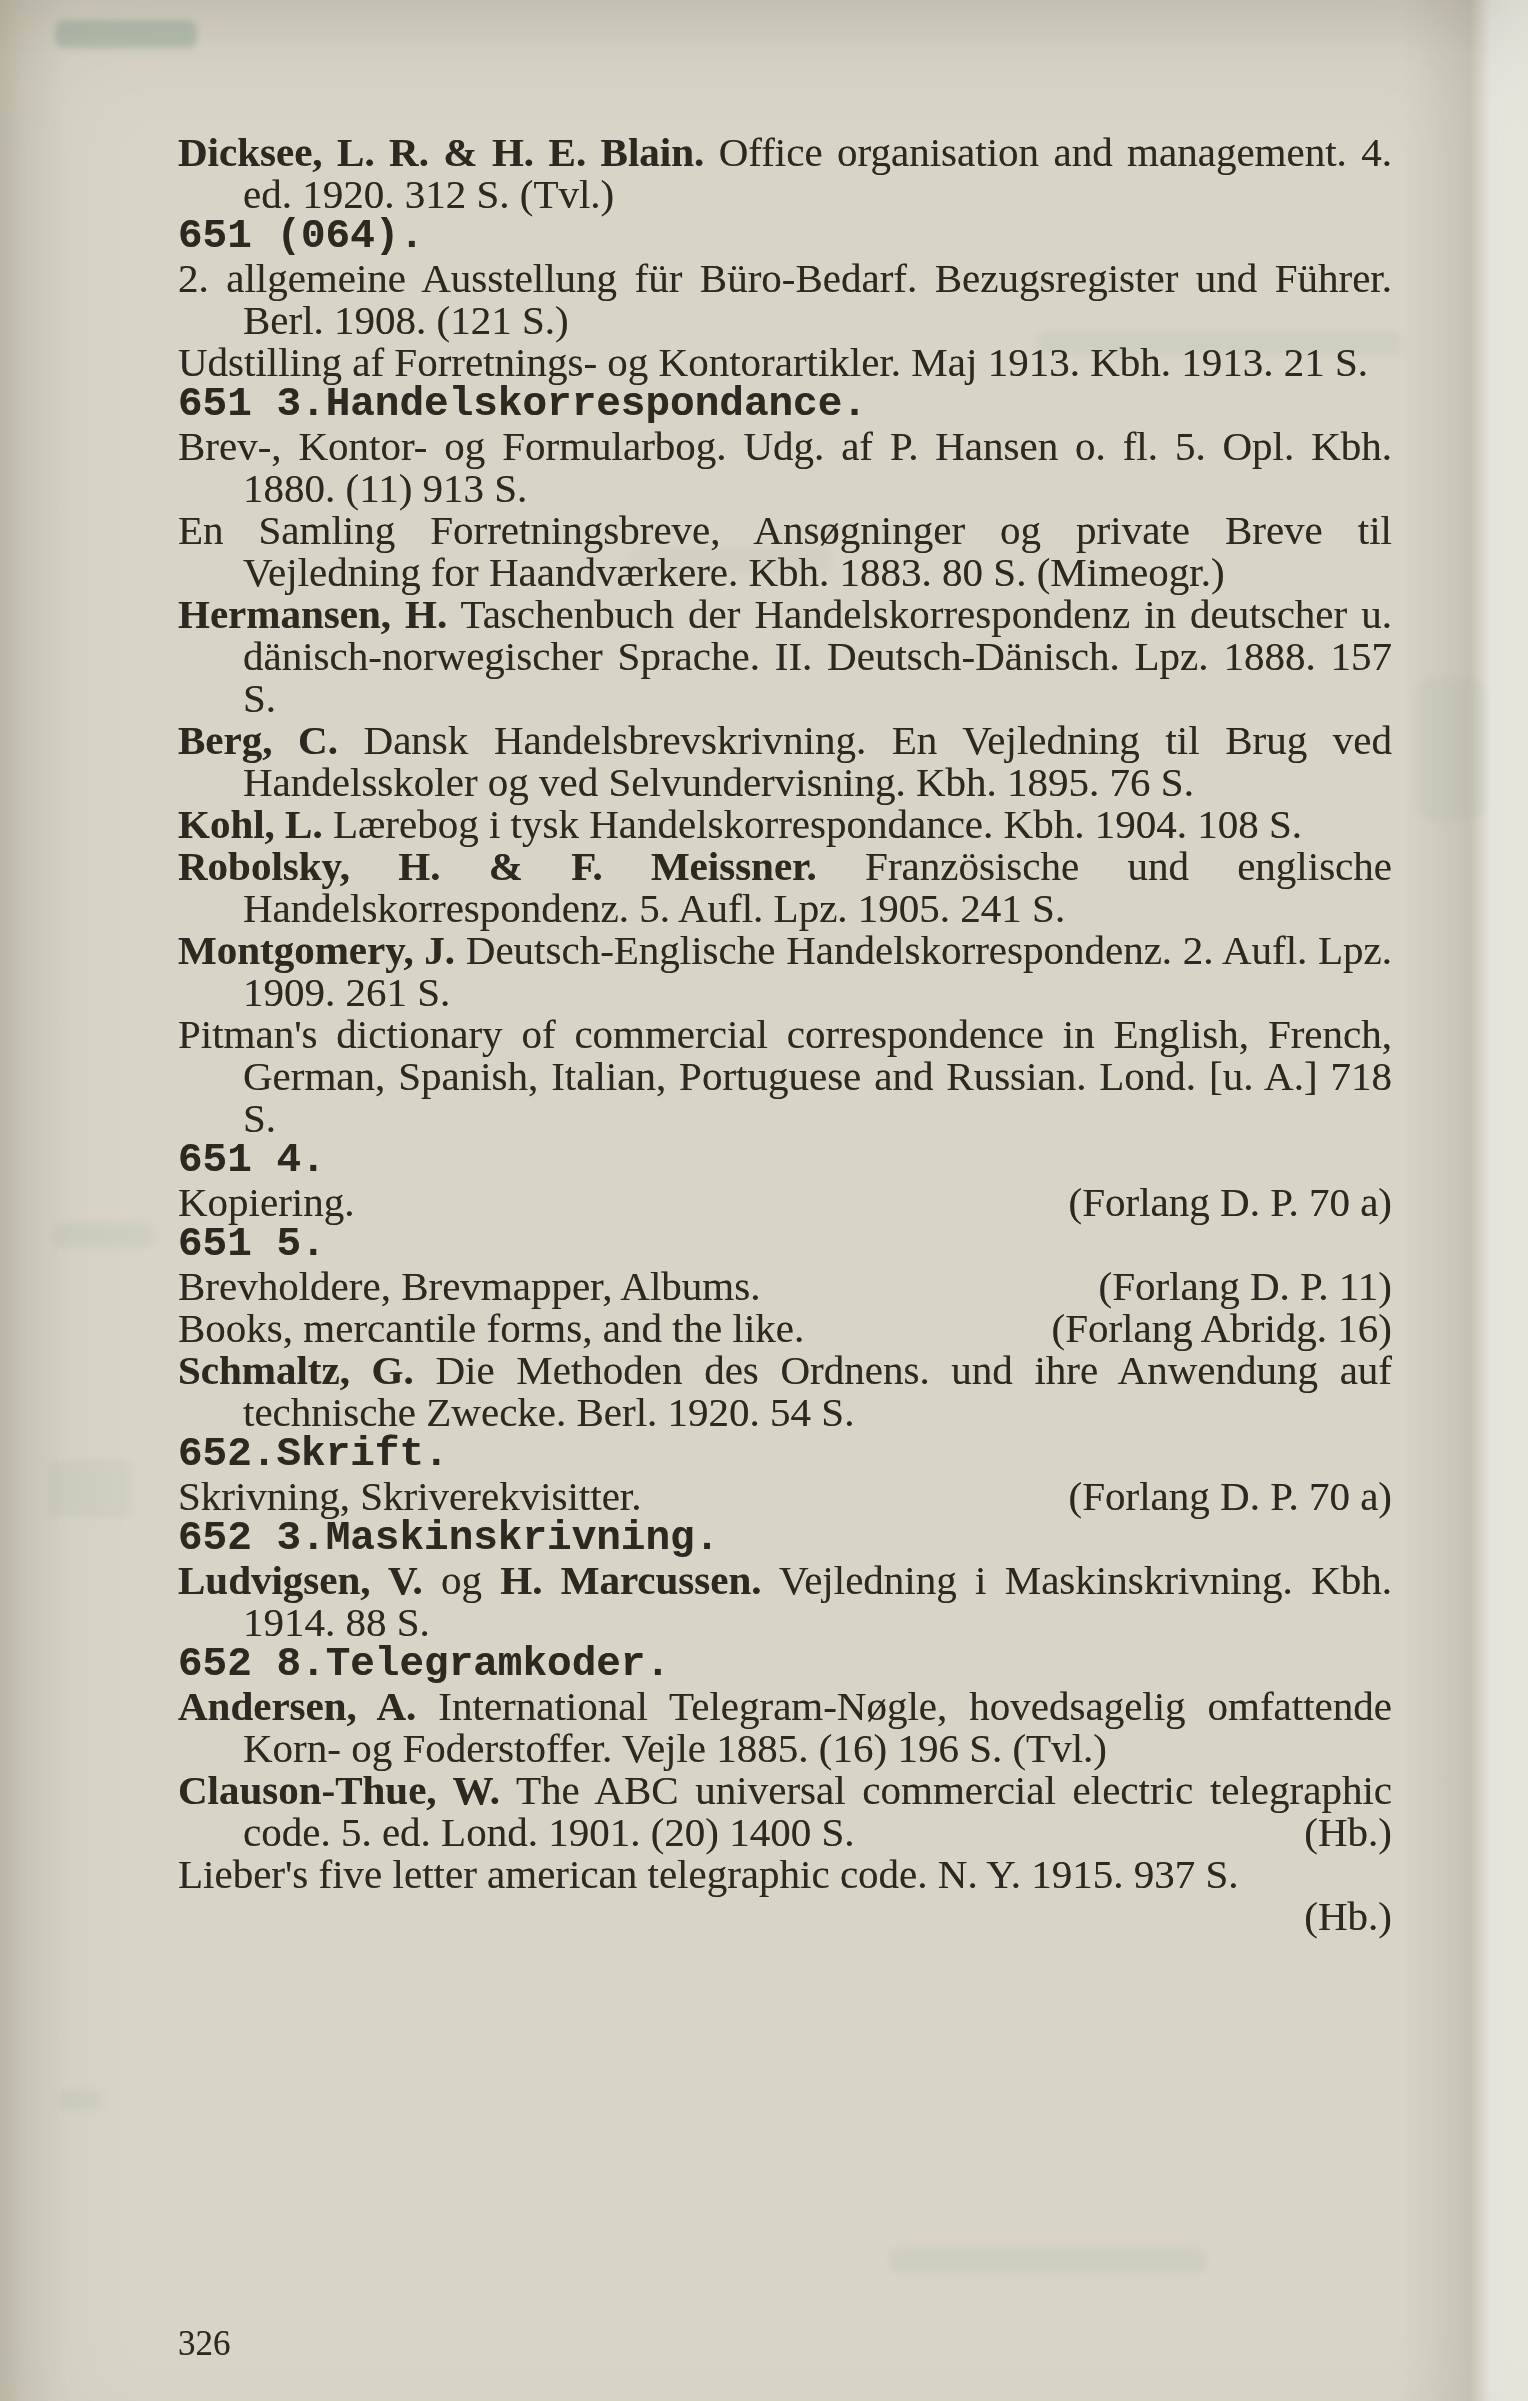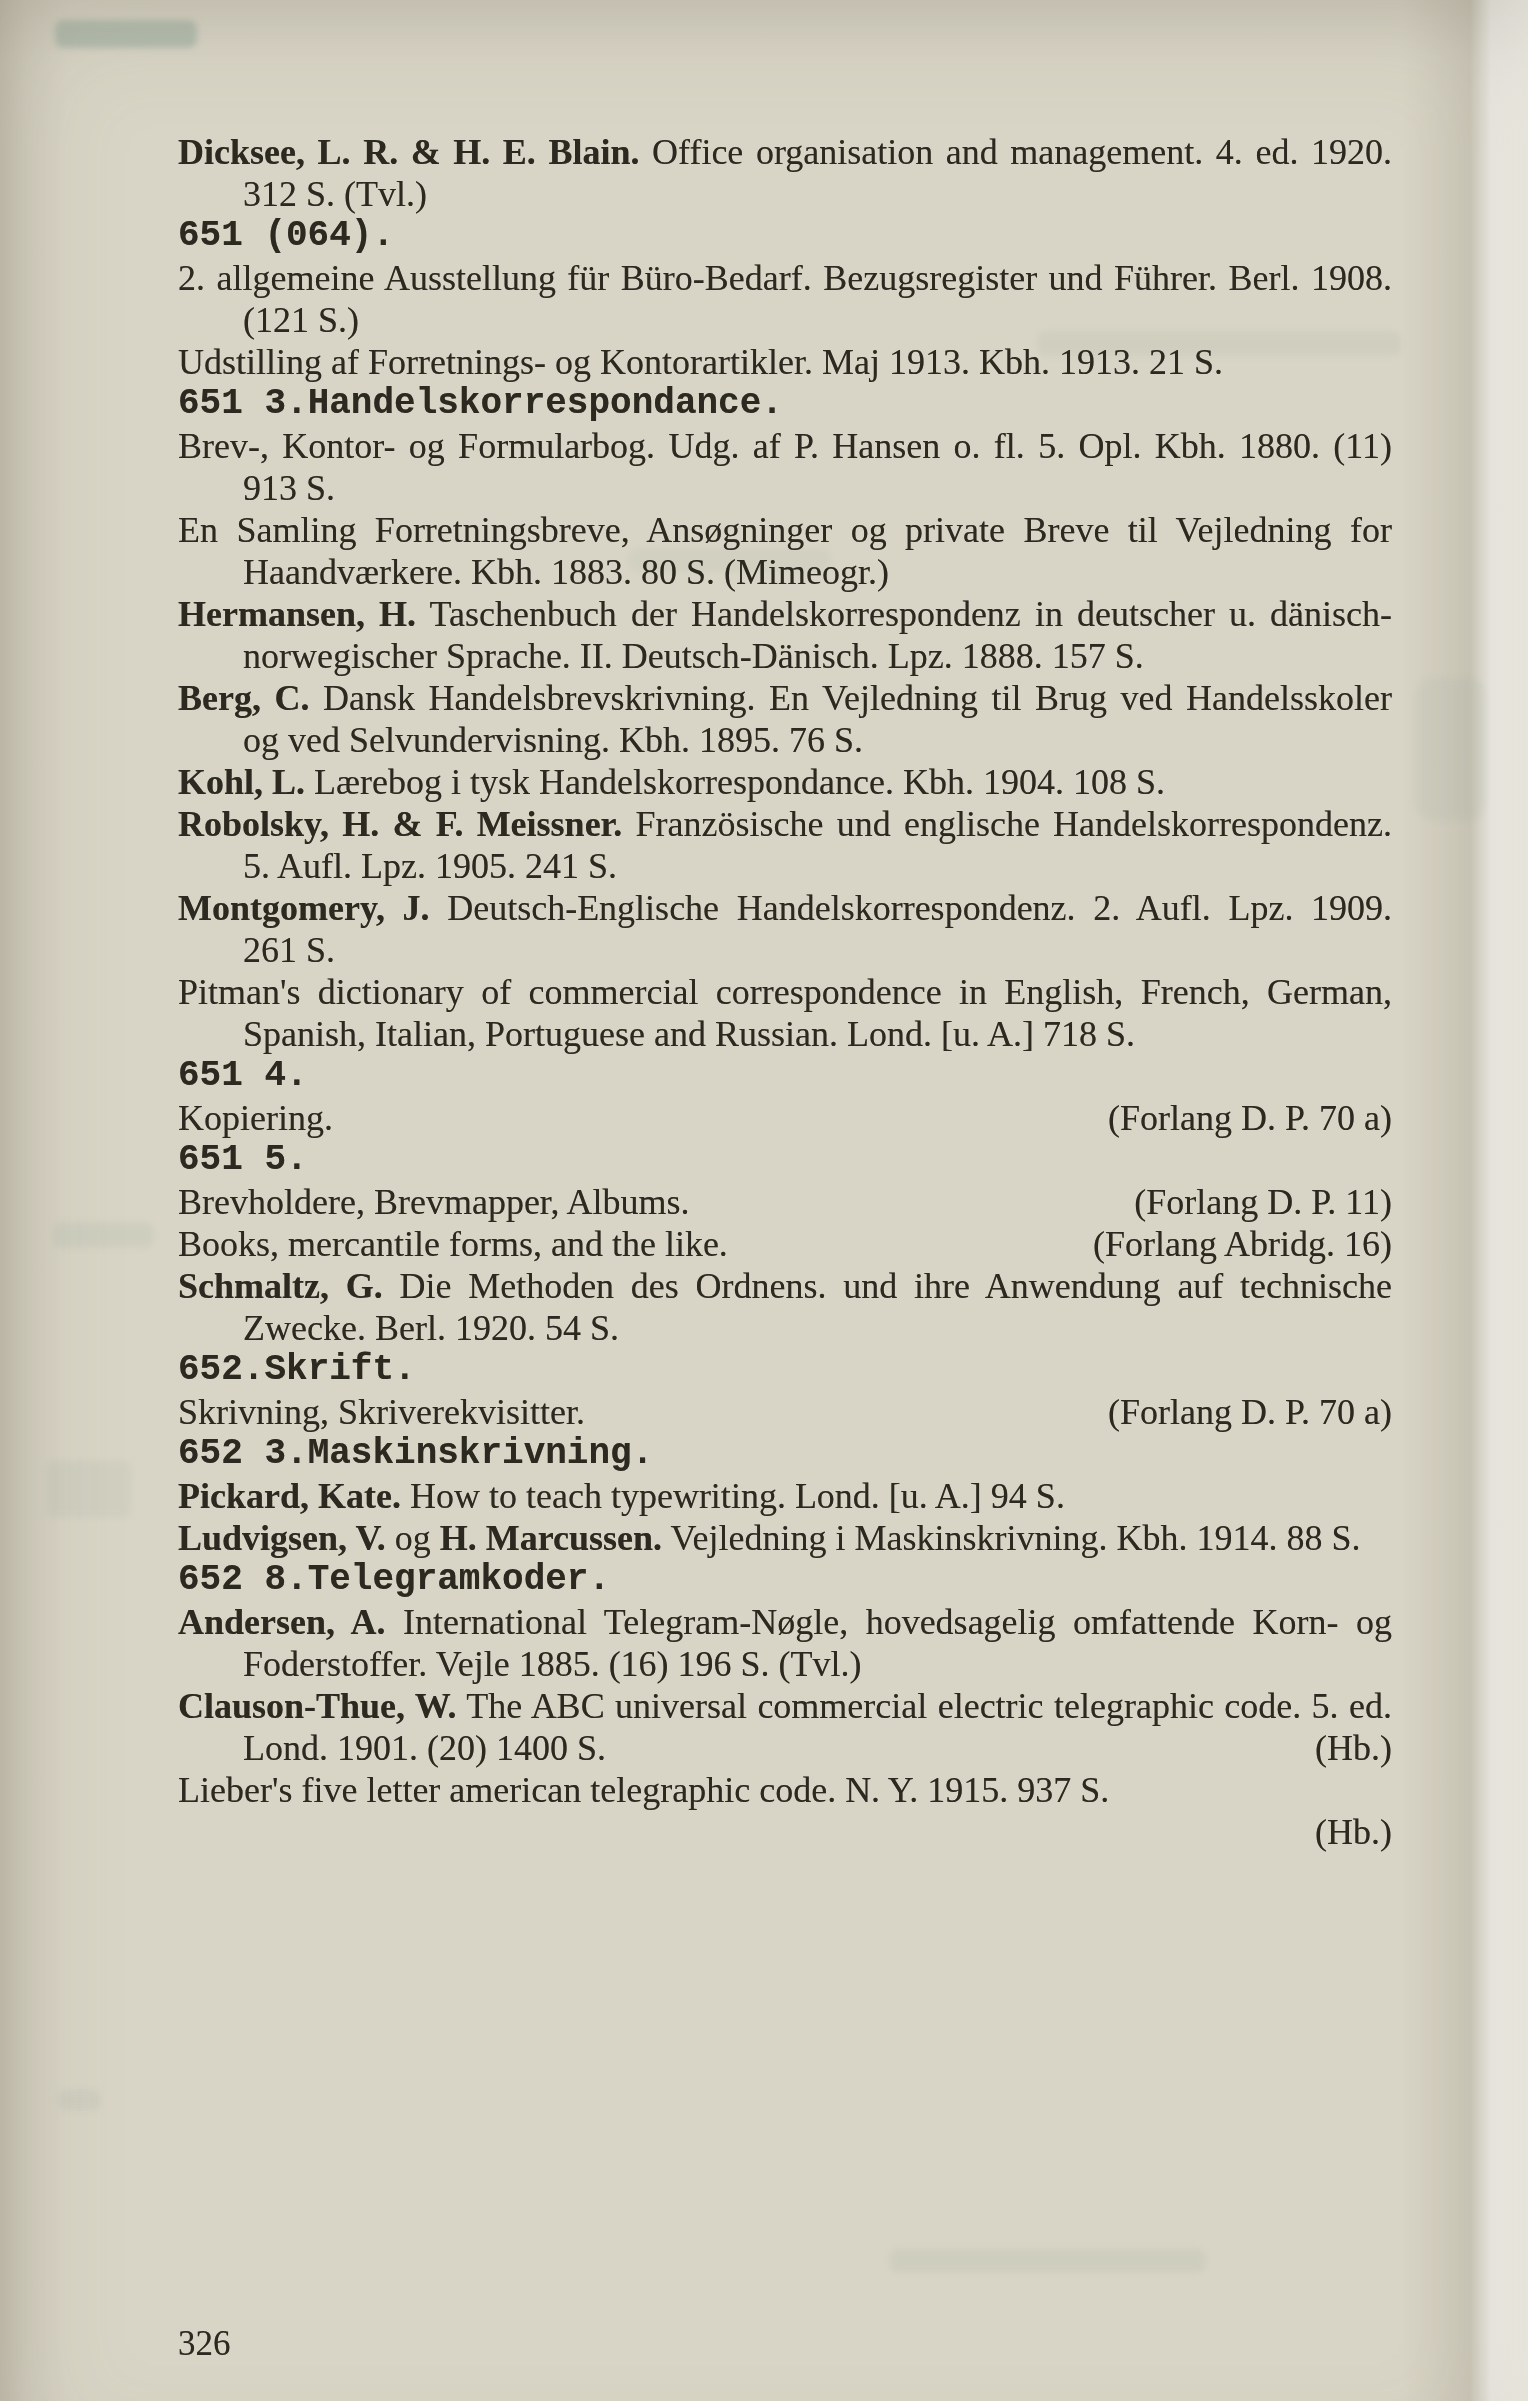--- a/index.html
+++ b/index.html
@@ -34,21 +34,21 @@
   }
   .vignette{
     position:absolute;inset:0;
     box-shadow:inset 0 0 125px rgba(92,86,68,.22);
     pointer-events:none;
   }
   .text-block{
     position:absolute;
     left:178px;top:131px;
     width:1214px;
-    font-size:36px;
+    font-size:41px;
     line-height:42px;
     text-shadow:0 0 0.5px rgba(44,40,30,.45);
   }
   p.entry{
     margin:0;
     padding-left:65px;
     text-indent:-65px;
     text-align:justify;
     position:relative;
   }
@@ -158,21 +158,20 @@
         <span class="h-title">Skrift.</span>
       </div>
       <div class="refline">
         <span class="ref-label">Skrivning, Skriverekvisitter.</span>
         <span class="ref-target">(Forlang D. P. 70 a)</span>
       </div>
       <div class="heading">
         <span class="h-num">652 3.</span>
         <span class="h-title">Maskinskrivning.</span>
       </div>
-      <p class="entry"><span class="lead">Pickard, Kate.</span><span class="plain"> How to teach typewriting. Lond. [u. A.] 94 S.</span></p>
       <p class="entry"><span class="lead">Ludvigsen, V.</span><span class="plain"> og </span><span class="lead">H. Marcussen.</span><span class="plain"> Vejledning i Maskinskrivning. Kbh. 1914. 88 S.</span></p>
       <div class="heading">
         <span class="h-num">652 8.</span>
         <span class="h-title">Telegramkoder.</span>
       </div>
       <p class="entry"><span class="lead">Andersen, A.</span><span class="plain"> International Telegram-Nøgle, hovedsagelig omfattende Korn- og Foderstoffer. Vejle 1885. (16) 196 S. (Tvl.)</span></p>
       <p class="entry"><span class="lead">Clauson-Thue, W.</span><span class="plain"> The ABC universal commercial electric telegraphic code. 5. ed. Lond. 1901. (20) 1400 S.</span><span class="tail-abs">(Hb.)</span></p>
       <p class="entry"><span class="plain">Lieber's five letter american telegraphic code. N. Y. 1915. 937 S.</span><span class="tail-line">(Hb.)</span></p>
     </div>
 

